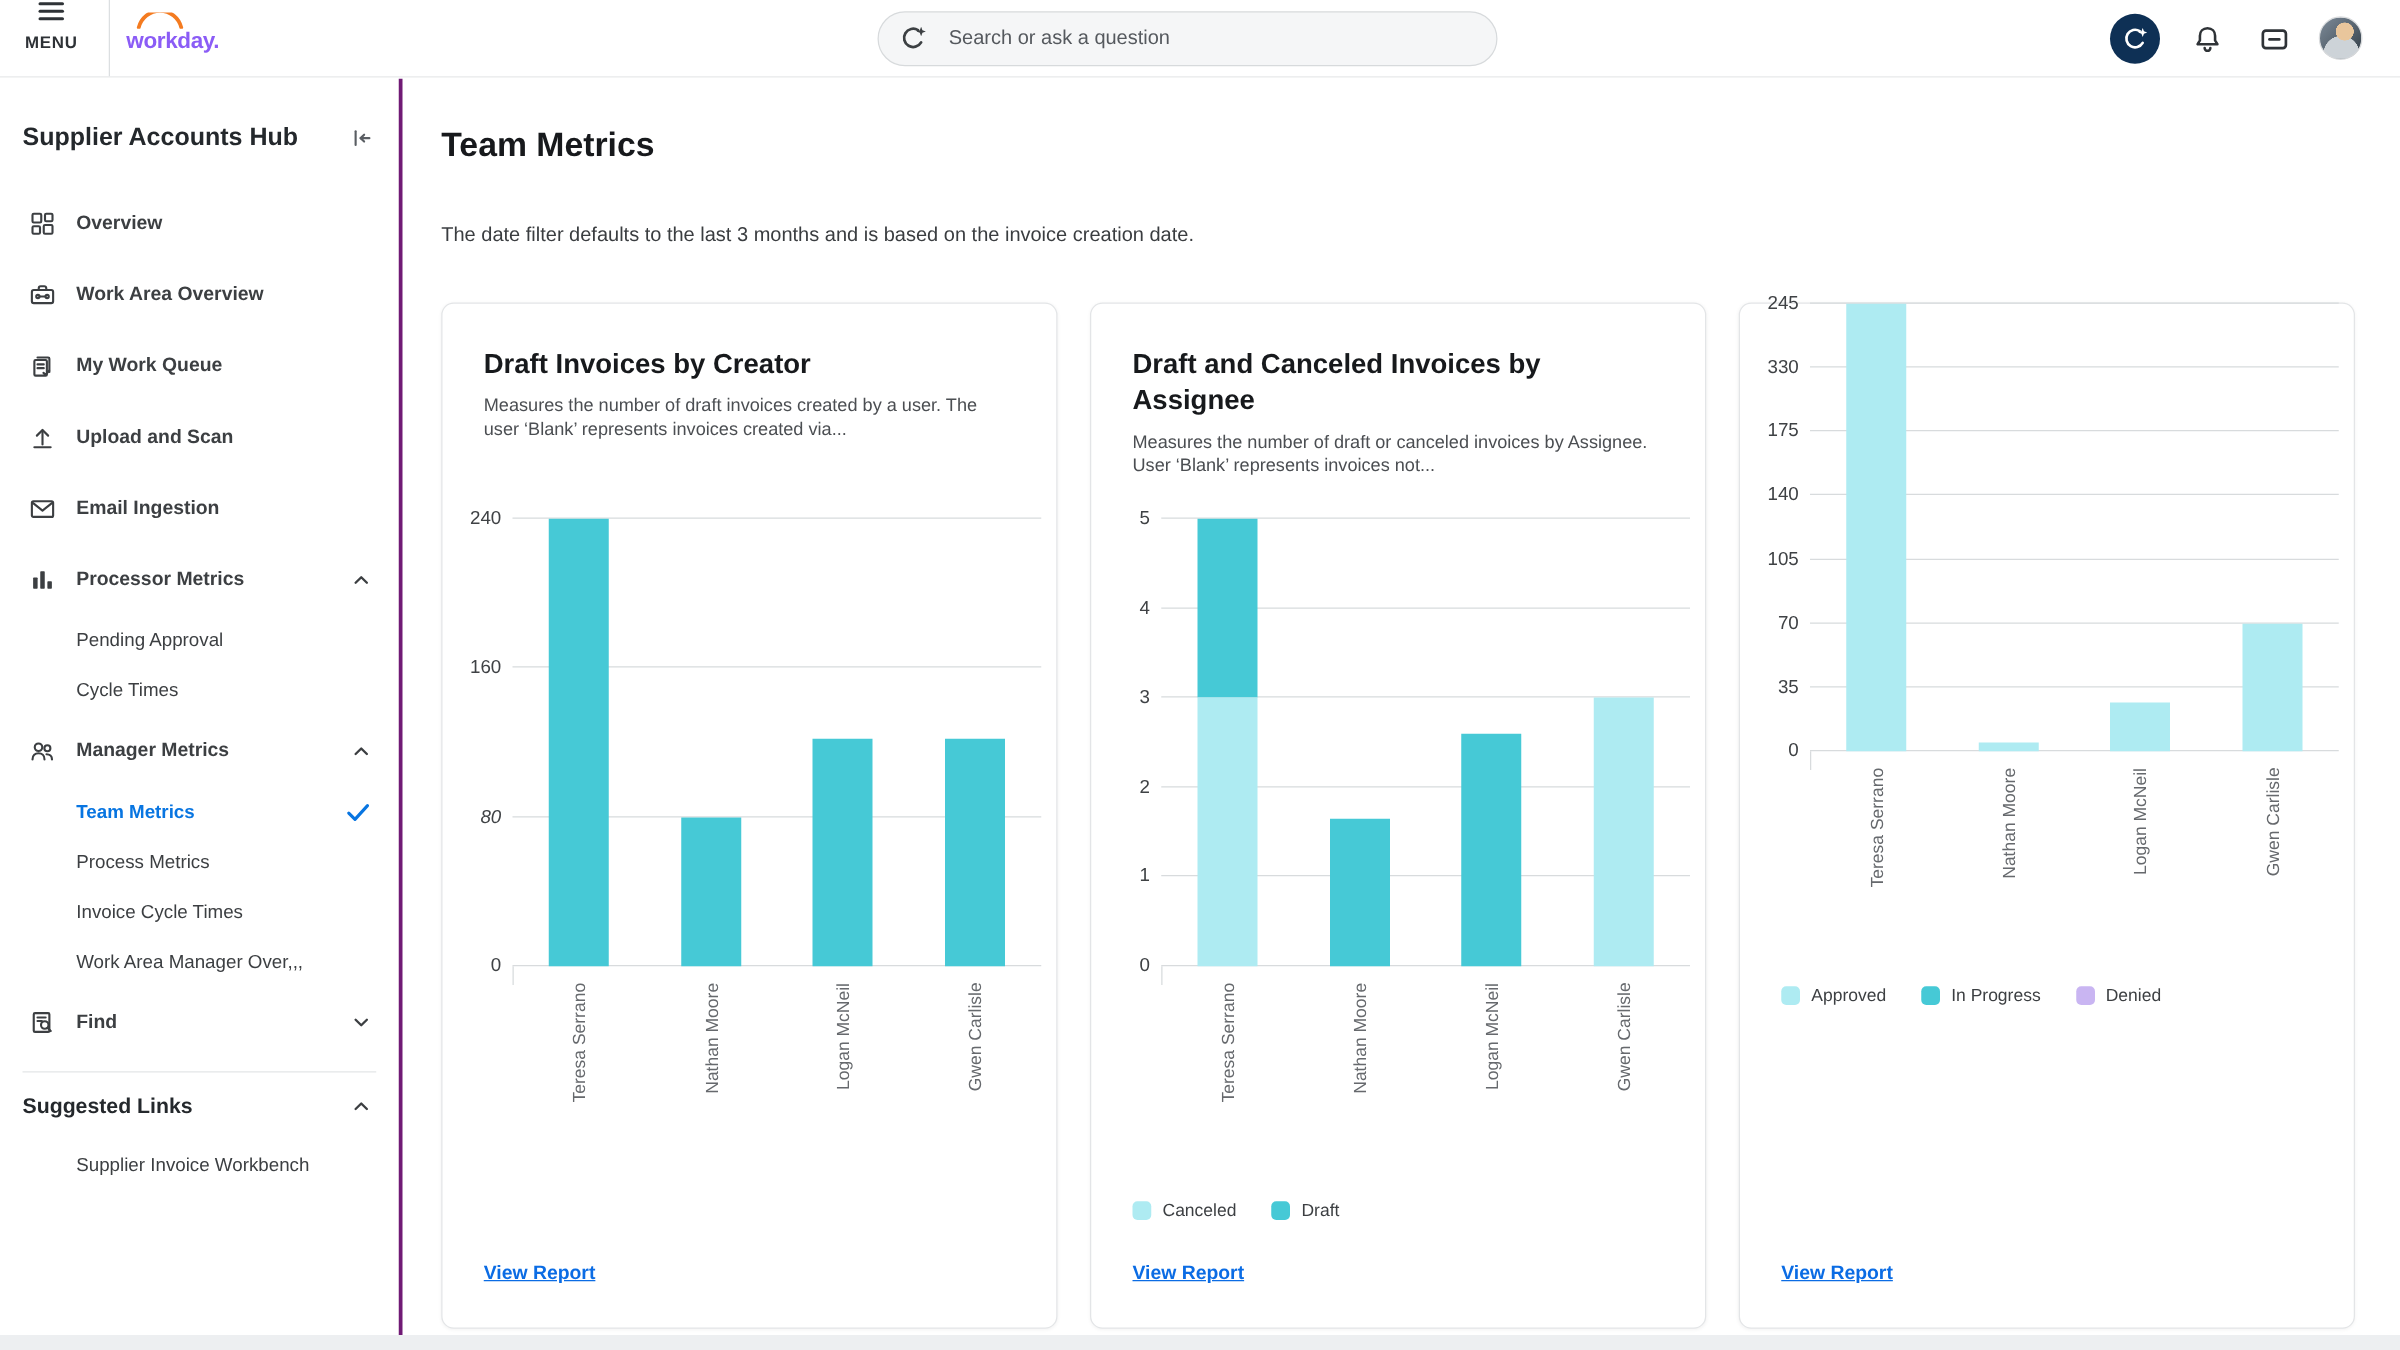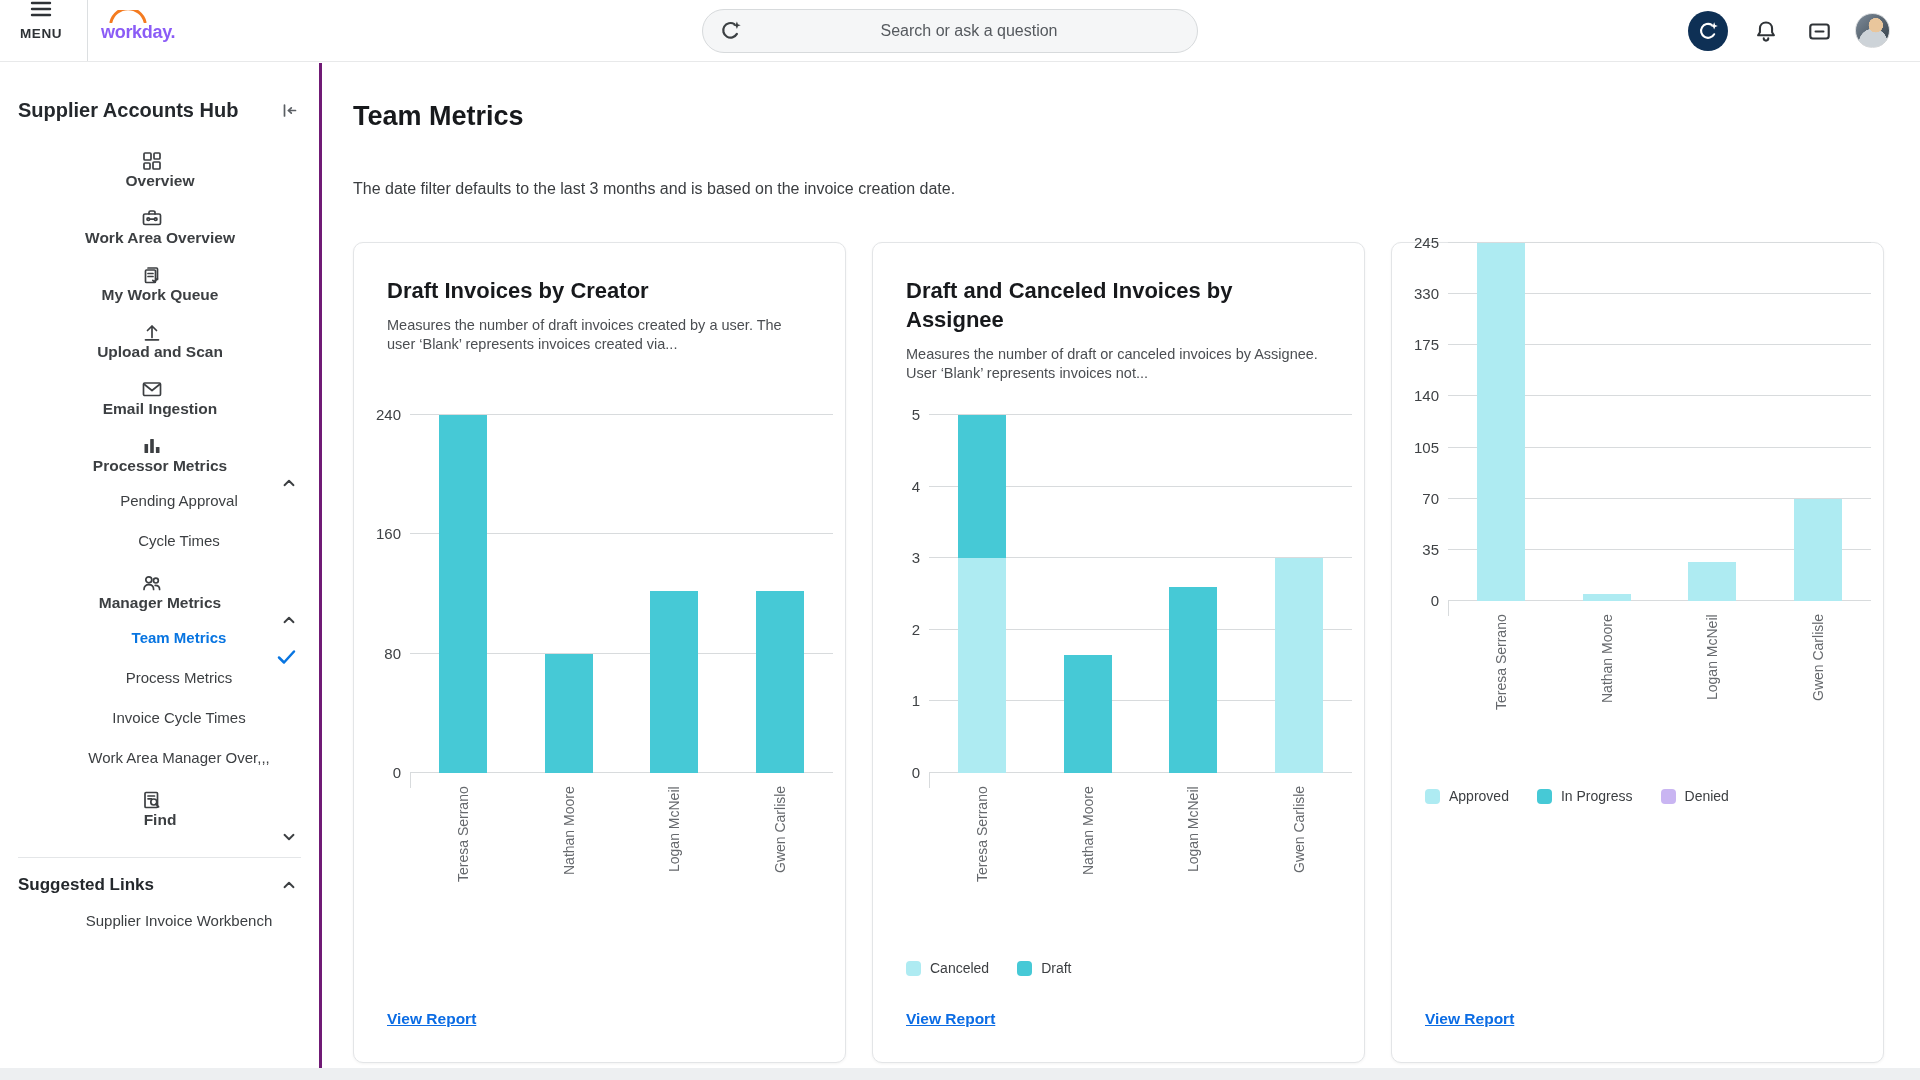--- a/index.html
+++ b/index.html
@@ -14,21 +14,21 @@
   .menu-label { font-size:13.5px; font-weight:700; letter-spacing:.6px; color:#2e3236; }
   .tb-divider { position:absolute; left:87px; top:0; bottom:0; width:1px; background:#dcdfe1; }
   .logo { position:absolute; left:101px; top:10px; display:flex; flex-direction:column; align-items:flex-start; }
   .logo svg { margin-left:5px; }
   .logo-text { font-size:18px; font-weight:700; color:#8b5cf6; letter-spacing:-.3px; margin-top:-1px; }
   .search { position:absolute; left:702px; top:9px; width:496px; height:44px;
     background:#f5f6f7; border:1px solid #d7dadc; border-radius:22px;
     display:flex; align-items:center; padding:0 16px; }
   .search-icon { display:flex; margin-right:14px; }
   .search input { flex:1; border:none; outline:none; background:transparent;
-    font-size:16px; color:#a16207; font-family:"Liberation Sans", sans-serif;text-align:center; }
+    font-size:16px; color:#a16207; font-family:"Liberation Sans", sans-serif; }
   .search input::placeholder { color:#55595e; opacity:1; }
   .assistant { position:absolute; left:1688px; top:11px; width:40px; height:40px; border-radius:50%;
     background:#0e3055; display:flex; align-items:center; justify-content:center; cursor:pointer; }
   .tb-icon-btn { position:absolute; top:0; height:62px; display:flex; align-items:center;
     background:none; border:none; cursor:pointer; padding:0; }
   .bell-btn { left:1753px; } .tray-btn { left:1806px; }
   .avatar { position:absolute; left:1855px; top:13px; width:35px; height:35px; border-radius:50%;
     cursor:pointer; border:1px solid #d9dbdd;
     background:
       radial-gradient(circle at 60% 34%, #e9c69c 0 24%, rgba(0,0,0,0) 25%),
@@ -36,21 +36,21 @@
       linear-gradient(135deg, #7d8b99 0%, #55616c 55%, #2f3a44 100%); }
 
   
   .sidebar { position:absolute; top:63px; left:0; width:322px; bottom:12px;
     background:#fff; border-right:3px solid #701a75; overflow:hidden; }
   .side-title { display:flex; align-items:center; padding:36px 20px 0 18px; }
   .side-title h1 { margin:0; font-size:20px; font-weight:700; color:#24282c; flex:1; }
   .collapse-btn { display:flex; cursor:pointer; }
   #side-nav { margin-top:28px; }
   .nav-item { display:flex; align-items:center; height:57px; padding:0 22px 0 23px;
-    cursor:pointer;flex-direction:column; }
+    cursor:pointer; }
   .nav-item.sub { height:40px; padding-left:61px; }
   .nav-icon { width:22px; height:22px; margin-right:16px; display:flex; flex:none; }
   .nav-label { font-size:15.5px; font-weight:600; color:#3c3f42; white-space:nowrap; }
   .nav-item.sub .nav-label { font-weight:400; font-size:15px; }
   .nav-item.selected .nav-label { color:#0875e1; font-weight:600; }
   .nav-right { margin-left:auto; display:flex; }
   .side-divider { height:1px; background:#e4e6e8; margin:11px 18px 0 18px; }
   .sug-head { display:flex; align-items:center; height:46px; padding:8px 22px 0 18px; cursor:pointer; }
   .sug-head .sug-title { flex:1; font-size:17px; font-weight:700; color:#24282c; }
   #sug-items .nav-item.sub { margin-top:8px; }
@@ -330,21 +330,21 @@
   <div class="cards" id="cards">
       <section class="card">
         <div class="card-header">
           <h2 class="card-title">Draft Invoices by Creator</h2>
           <div class="card-sub">Measures the number of draft invoices created by a user. The user ‘Blank’ represents invoices created via...</div>
         </div>
         <div class="chart-area">
           <div class="chart-body">
             <div class="yaxis">
               <div class="ylab" style="bottom: -9px;">0</div>
-              <div class="ylab" style="bottom: 110.333px;">80</div>
+              <div class="ylab" style="bottom: 110.333px; font-style: italic;">80</div>
               <div class="ylab" style="bottom: 229.667px;">160</div>
               <div class="ylab" style="bottom: 349px;">240</div>
             </div>
             <div class="plot">
               <div class="grid" style="bottom: 0px;"></div>
               <div class="grid" style="bottom: 119.333px;"></div>
               <div class="grid" style="bottom: 238.667px;"></div>
               <div class="grid" style="bottom: 358px;"></div>
               <div class="bars">
                 <div class="slot">

